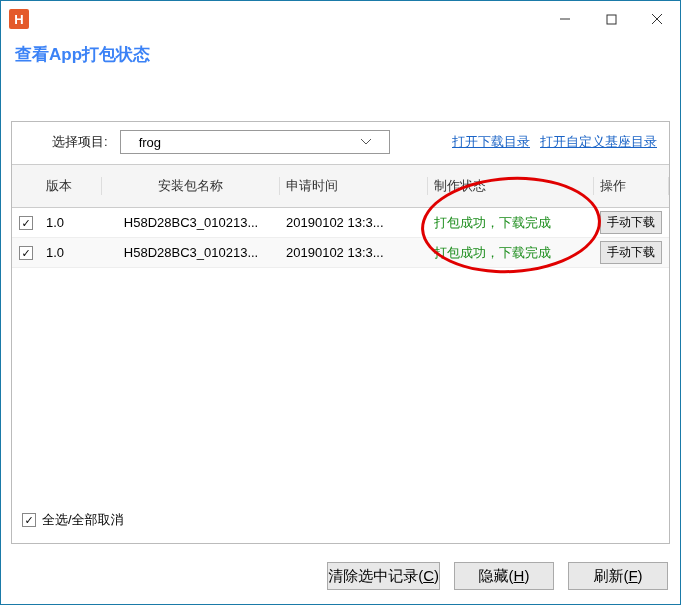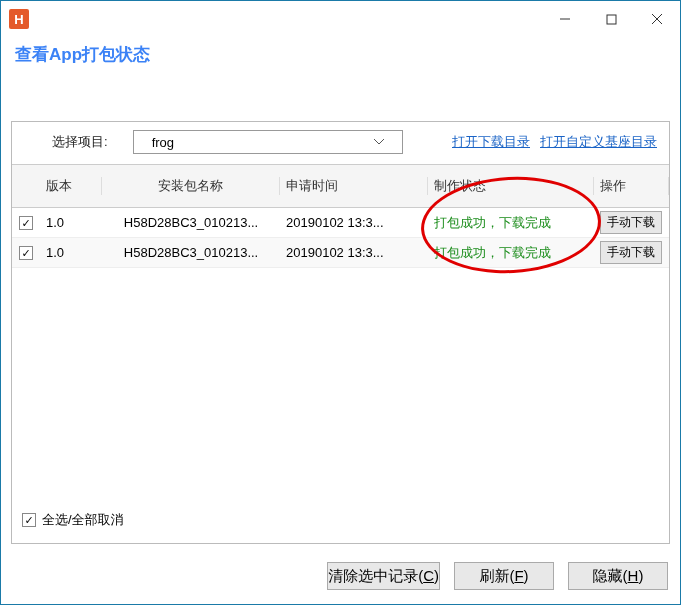--- a/index.html
+++ b/index.html
@@ -57,21 +57,21 @@
       top: 120px;
       right: 10px;
       bottom: 60px;
       border: 1px solid #bbb;
       background: #fff;
     }
     .top-row {
       display: flex;
       align-items: center;
       padding: 8px 12px 10px 40px;
-      gap: 25px;
+      gap: 12px;
     }
     .top-row label {
       color: #222;
     }
     .project-select {
       width: 270px;
       height: 24px;
       border: 1px solid #999;
       padding: 0 18px;
       background: #fff;
@@ -280,20 +280,20 @@
       </div>
     </div>
   </div>
 </div>
 
 <div class="buttons-row">
   <button class="dialog-btn">
     <span>清除选中记录(</span><span class="underline">C</span><span>)</span>
   </button>
   <button class="dialog-btn">
+    <span>隐藏(</span><span class="underline">H</span><span>)</span>
+  </button>
+  <button class="dialog-btn">
     <span>刷新(</span><span class="underline">F</span><span>)</span>
   </button>
-  <button class="dialog-btn">
-    <span>隐藏(</span><span class="underline">H</span><span>)</span>
-  </button>
 </div>
 
 <div class="highlight-oval"></div>
 
 </body></html>

